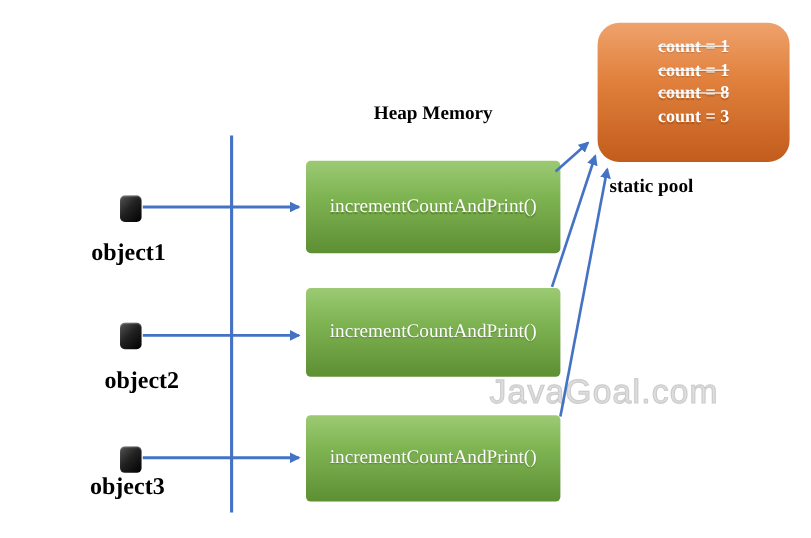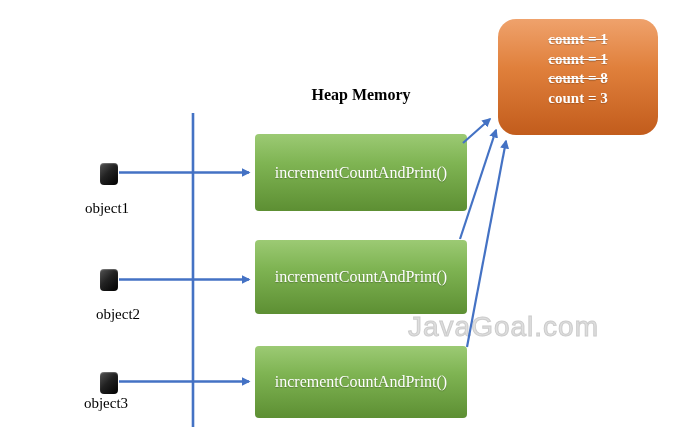--- a/index.html
+++ b/index.html
@@ -19,21 +19,21 @@
   }
   .obj-icon{
     position:absolute;width:18px;height:22px;
     border-radius:4px;
     background:linear-gradient(135deg,#555 0%,#222 45%,#000 100%);
     box-shadow:inset 0 1px 1px rgba(255,255,255,.25);
     z-index:3;
   }
   .obj-label{
     position:absolute;width:80px;
-    font-size:15px;font-weight:normal;color:#000;
+    font-size:20px;font-weight:bold;color:#000;
     z-index:3;
   }
   .method-box{
     position:absolute;left:255px;width:212px;
     border-radius:4px;
     background:linear-gradient(180deg,#9cca74 0%,#7fb453 38%,#5d8f33 100%);
     color:#ffffff;
     display:flex;align-items:center;justify-content:center;
     font-size:16px;
     text-shadow:0 1px 1px rgba(0,0,0,.25);
@@ -112,16 +112,17 @@
     <span>incrementCountAndPrint()</span>
   </div>
 
   <div class="pool-box">
     <div class="count-line struck">count = 1</div>
     <div class="count-line struck">count = 1</div>
     <div class="count-line struck">count = 8</div>
     <div class="count-line">count = 3</div>
   </div>
 
+  <div class="pool-label">static pool</div>
 
   <div class="watermark">JavaGoal.com</div>
 
 </div>
 
 </body></html>

